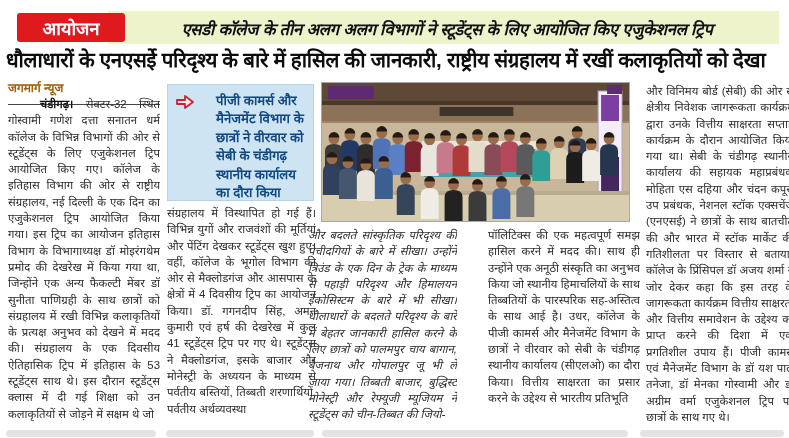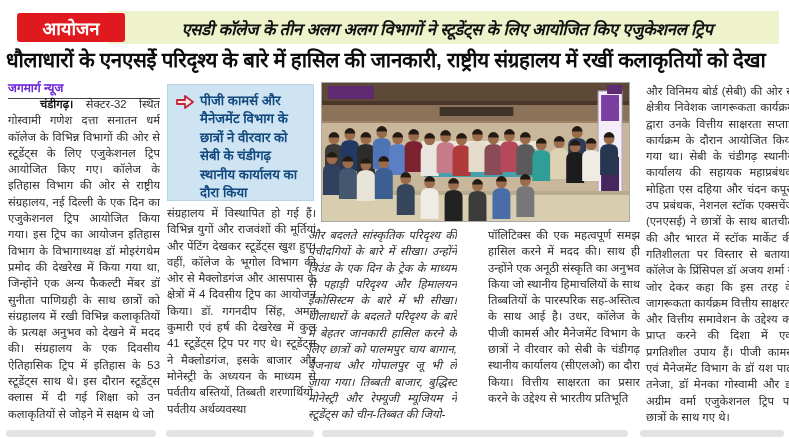--- a/index.html
+++ b/index.html
@@ -19,39 +19,39 @@
     display:flex;align-items:center;justify-content:center;
     font-size:16.5px;font-weight:bold;color:#121212;letter-spacing:-0.2px;white-space:nowrap;font-style:italic;
   }
   .headline-main{
     position:absolute;left:6px;top:45px;width:778px;
     font-size:20.5px;font-weight:bold;color:#0d0d0d;letter-spacing:-0.3px;white-space:nowrap;
   }
   
   .byline{
     position:absolute;left:8px;top:79px;width:152px;
-    font-size:12px;font-weight:bold;color:#6d28d9;
-    border-bottom:1.5px solid #444;padding-bottom:2px;
+    font-size:12px;font-weight:bold;color:#a16207;
+    border-bottom:1.5px solid #444;padding-bottom:8px;
   }
   
   .bodytxt{
     font-size:11.4px;line-height:16.3px;text-align:justify;color:#2e2e2e;
     text-justify:inter-word;
   }
   .col1{position:absolute;left:8px;top:96px;width:152px;height:330px;overflow:hidden;}
   .col2{position:absolute;left:167px;top:205px;width:149px;height:222px;overflow:hidden;}
   .col3{position:absolute;left:308px;top:227px;width:149px;height:200px;overflow:hidden;font-style:italic;}
   .col4{position:absolute;left:479px;top:227px;width:152px;height:200px;overflow:hidden;margin-left:9px;}
   .col5{position:absolute;left:646px;top:83px;width:148px;height:344px;overflow:hidden;}
   .dateline{font-weight:bold;color:#111;margin-left:32px;}
   
   .pullquote{
     position:absolute;left:167px;top:84px;width:147px;height:117px;
     background:#cfe4f2;border:1px solid #b6d4e6;box-sizing:border-box;
-    padding:7px 8px 6px 8px;display:flex;gap:6px;
+    padding:7px 8px 6px 8px;display:flex;gap:22px;
   }
   .pq-arrow{flex:0 0 18px;padding-top:2px;}
   .pq-text{
     font-size:13.2px;line-height:18.4px;font-weight:bold;color:#124a80;text-align:left;
   }
   
   .photo{
     position:absolute;left:321px;top:82px;width:309px;height:140px;
     border:1px solid #a9a9a9;background:#c7b698;box-sizing:border-box;
   }

